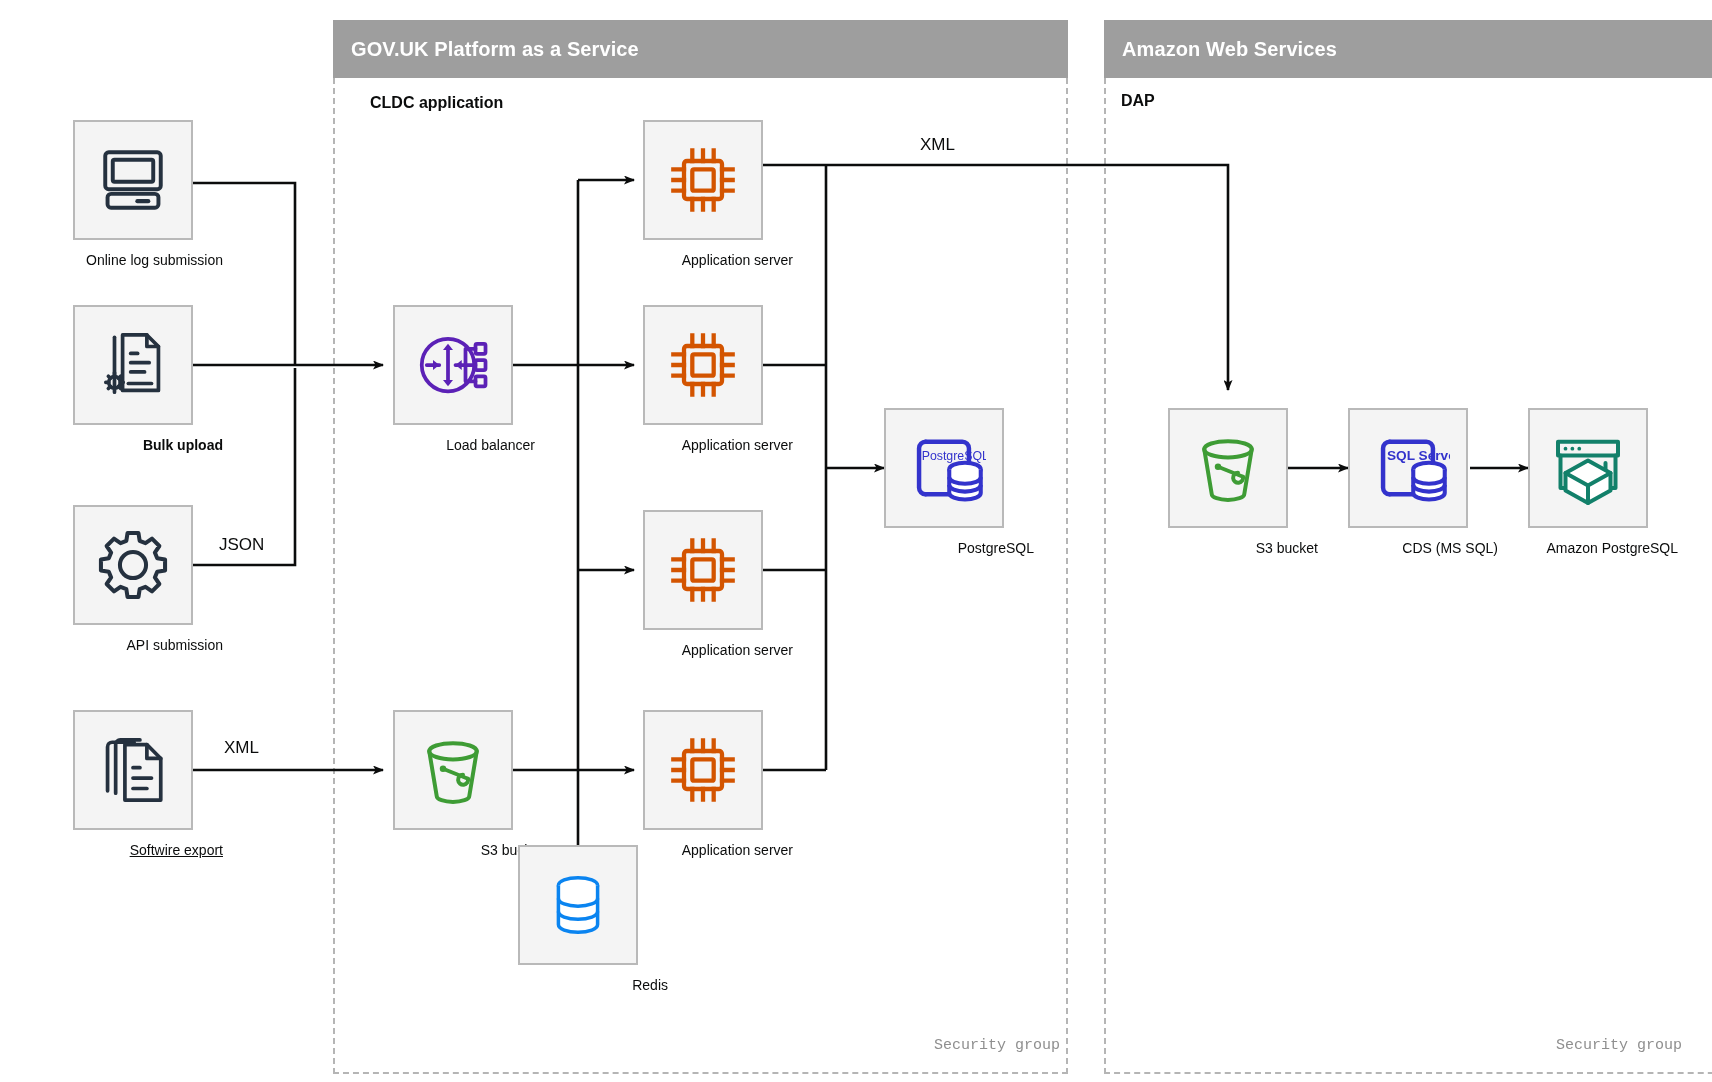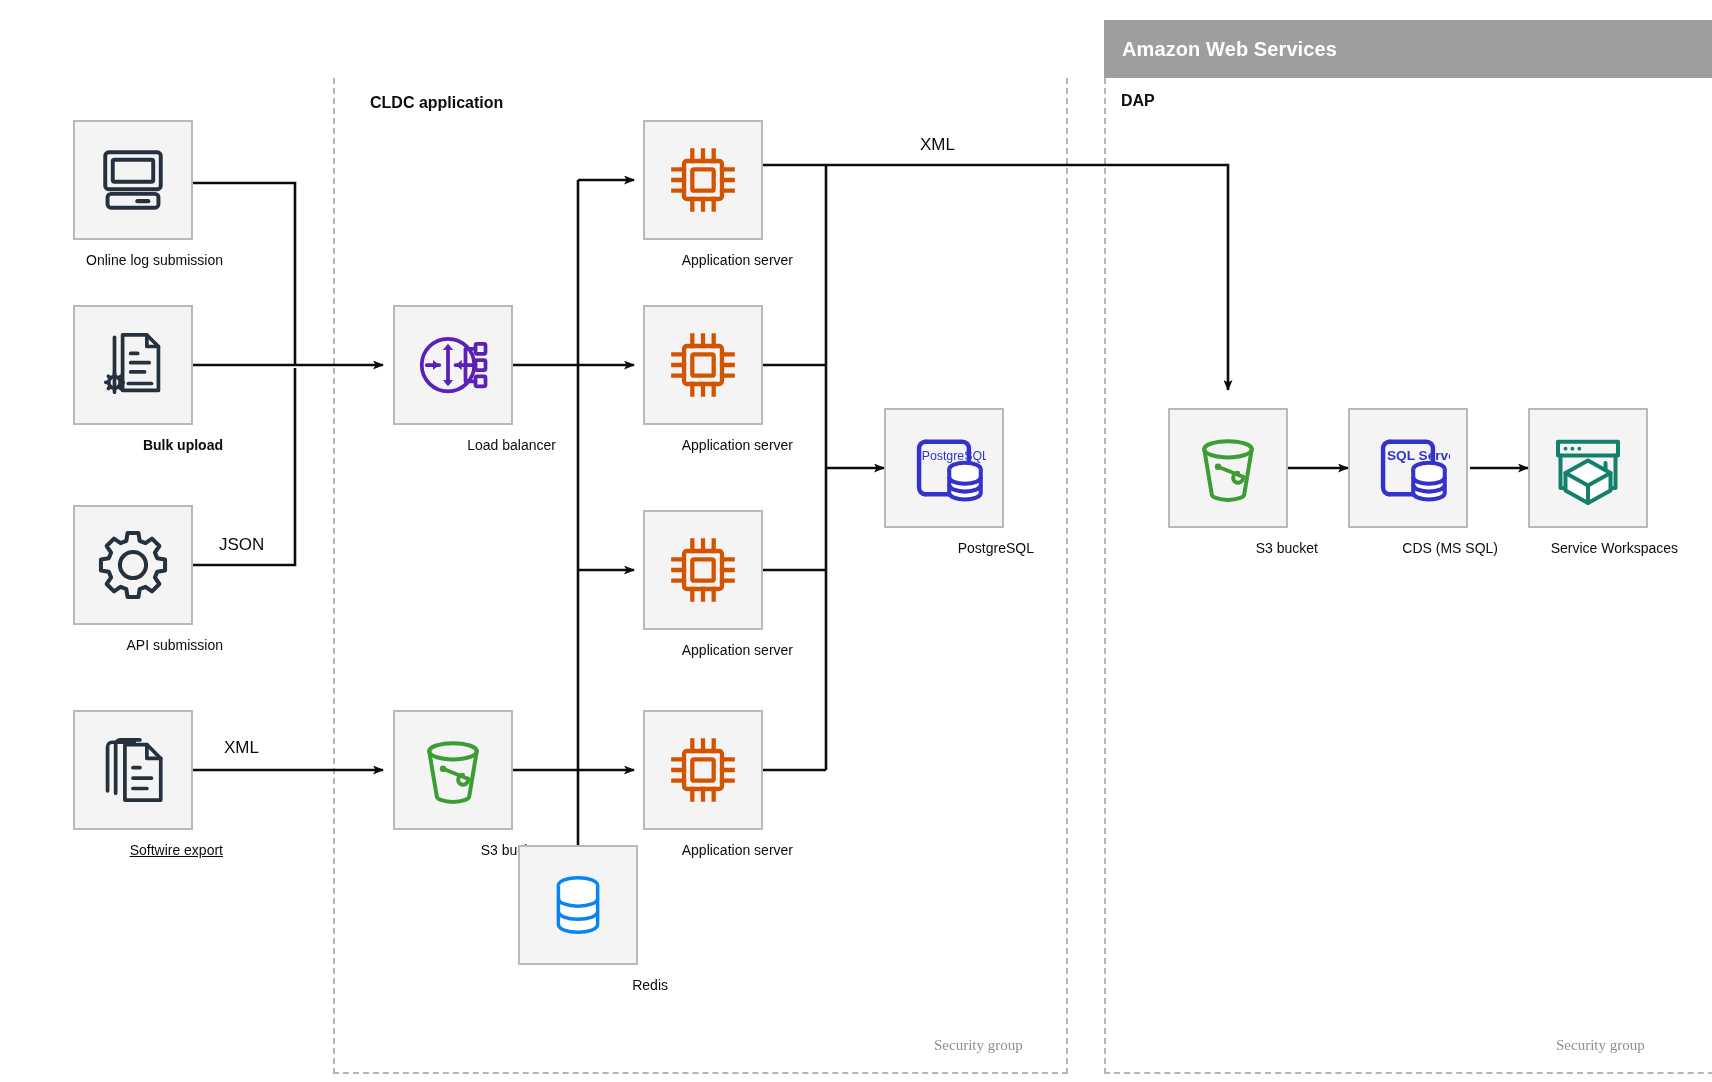--- a/index.html
+++ b/index.html
@@ -38,21 +38,21 @@
   .grp-sublabel {
     position: absolute;
     font-size: 16px;
     font-weight: bold;
     color: #0b0c0c;
   }
   .sec-group-label {
     position: absolute;
     font-size: 15px;
     color: #8f8f8f;
-    font-family: Liberation Serif, serif;
+    font-family: Liberation Mono, monospace;
   }
 
   
   .node {
     position: absolute;
     background: #f4f4f4;
     border: 2px solid #b9b9b9;
     display: flex;
     align-items: center;
     justify-content: center;
@@ -79,20 +79,23 @@
     color: #0b0c0c;
     white-space: nowrap;
     text-align: center;
   }
 </style>
 </head>
 <body>
 
 <div id="stage">
 
+  <div class="grp-header" style="left:333px; top:20px; width:735px; height:58px;">
+    <span>GOV.UK Platform as a Service</span>
+  </div>
   <div class="grp-body" style="left:333px; top:78px; width:735px; height:996px;"></div>
   <div class="grp-sublabel" style="left:338px; top:94px;margin-left:32px;">CLDC application</div>
   <div class="sec-group-label" style="left:934px; top:1037px;">Security group</div>
 
   <div class="grp-header" style="left:1104px; top:20px; width:608px; height:58px;text-align:center;">
     <span>Amazon Web Services</span>
   </div>
   <div class="grp-body" style="left:1104px; top:78px; width:640px; height:996px;"></div>
   <div class="grp-sublabel" style="left:1121px; top:92px;">DAP</div>
   <div class="sec-group-label" style="left:1556px; top:1037px;">Security group</div>
@@ -213,21 +216,21 @@
         <path d="M28 49 l-4 -5 h8 z" fill="#5b21b6" stroke="none"></path>
         <path d="M42 32 L34 32"></path>
         <path d="M34 32 l5 -4 v8 z" fill="#5b21b6" stroke="none"></path>
         <path d="M42 32 L42 19 L50 19 M42 32 L50 32 M42 32 L42 45 L50 45"></path>
         <rect x="50" y="15" width="8" height="8" rx="1.2"></rect>
         <rect x="50" y="28" width="8" height="8" rx="1.2"></rect>
         <rect x="50" y="41" width="8" height="8" rx="1.2"></rect>
       </svg>
     </span>
   </div>
-  <div class="node-label" style="left:376px; top:437px; width:180px;">Load balancer</div>
+  <div class="node-label" style="left:355px; top:437px; width:180px;">Load balancer</div>
 
   <div class="node" style="left:643px; top:120px; width:120px; height:120px;">
     <span>
       <svg width="76" height="76" viewBox="0 0 64 64" fill="none" stroke="#d35400" stroke-width="3.6" stroke-linecap="square">
         <rect x="16" y="16" width="32" height="32" rx="2.5"></rect>
         <rect x="23" y="23" width="18" height="18" rx="1.5"></rect>
         <path d="M23 16 L23 7 M32 16 L32 7 M41 16 L41 7
                  M23 48 L23 57 M32 48 L32 57 M41 48 L41 57
                  M16 23 L7 23 M16 32 L7 32 M16 41 L7 41
                  M48 23 L57 23 M48 32 L57 32 M48 41 L57 41"></path>
@@ -357,15 +360,15 @@
         <path d="M8 11 L56 11 L56 22 L8 22 Z"></path>
         <circle cx="14" cy="16.5" r="1.5" fill="#12806a" stroke="none"></circle>
         <circle cx="19.5" cy="16.5" r="1.5" fill="#12806a" stroke="none"></circle>
         <circle cx="25" cy="16.5" r="1.5" fill="#12806a" stroke="none"></circle>
         <path d="M46 28 L46 42" stroke-width="3.2"></path>
         <path d="M32 26 L50 36 L50 50 L32 60 L14 50 L14 36 Z" fill="#ffffff"></path>
         <path d="M14 36 L32 46 L50 36 M32 46 L32 60"></path>
       </svg>
     </span>
   </div>
-  <div class="node-label" style="left:1498px; top:540px; width:180px;">Service Workspaces</div>
+  <div class="node-label" style="left:1498px; top:540px; width:180px;">Amazon PostgreSQL</div>
 
 </div>
 
 </body></html>

